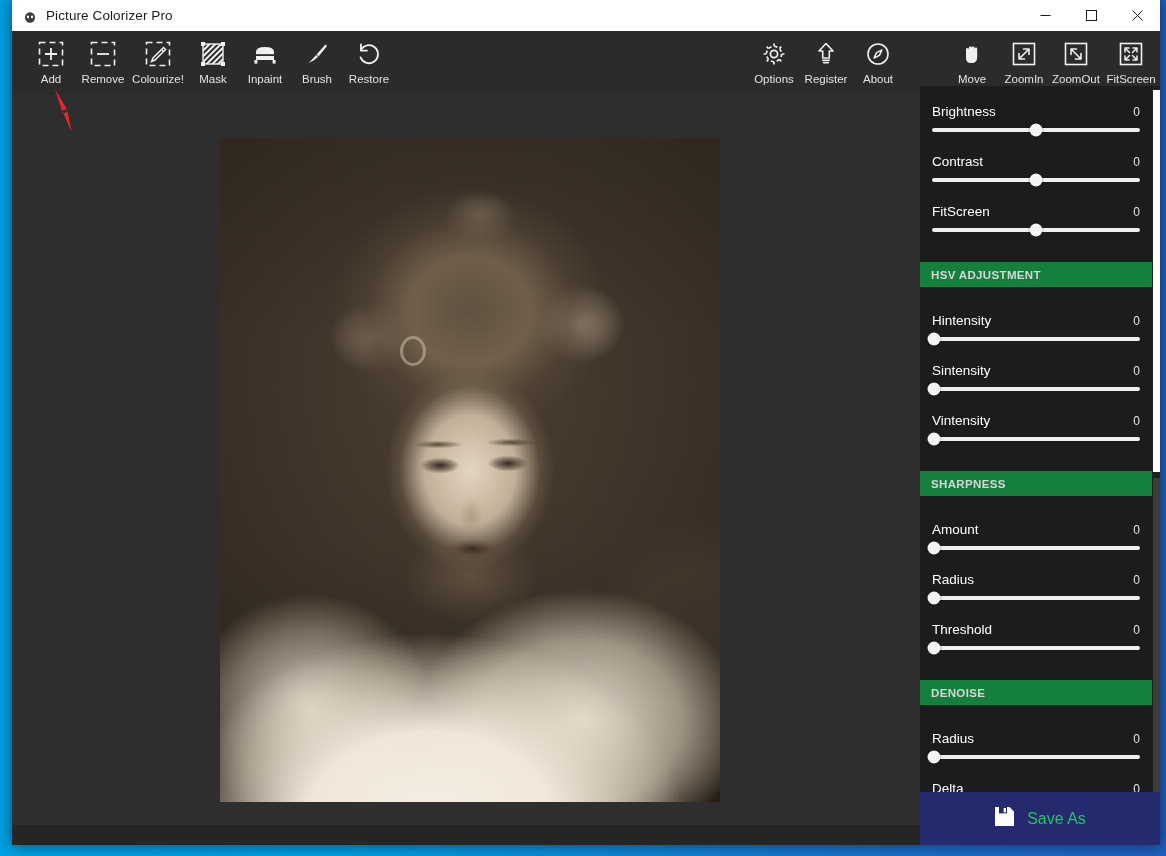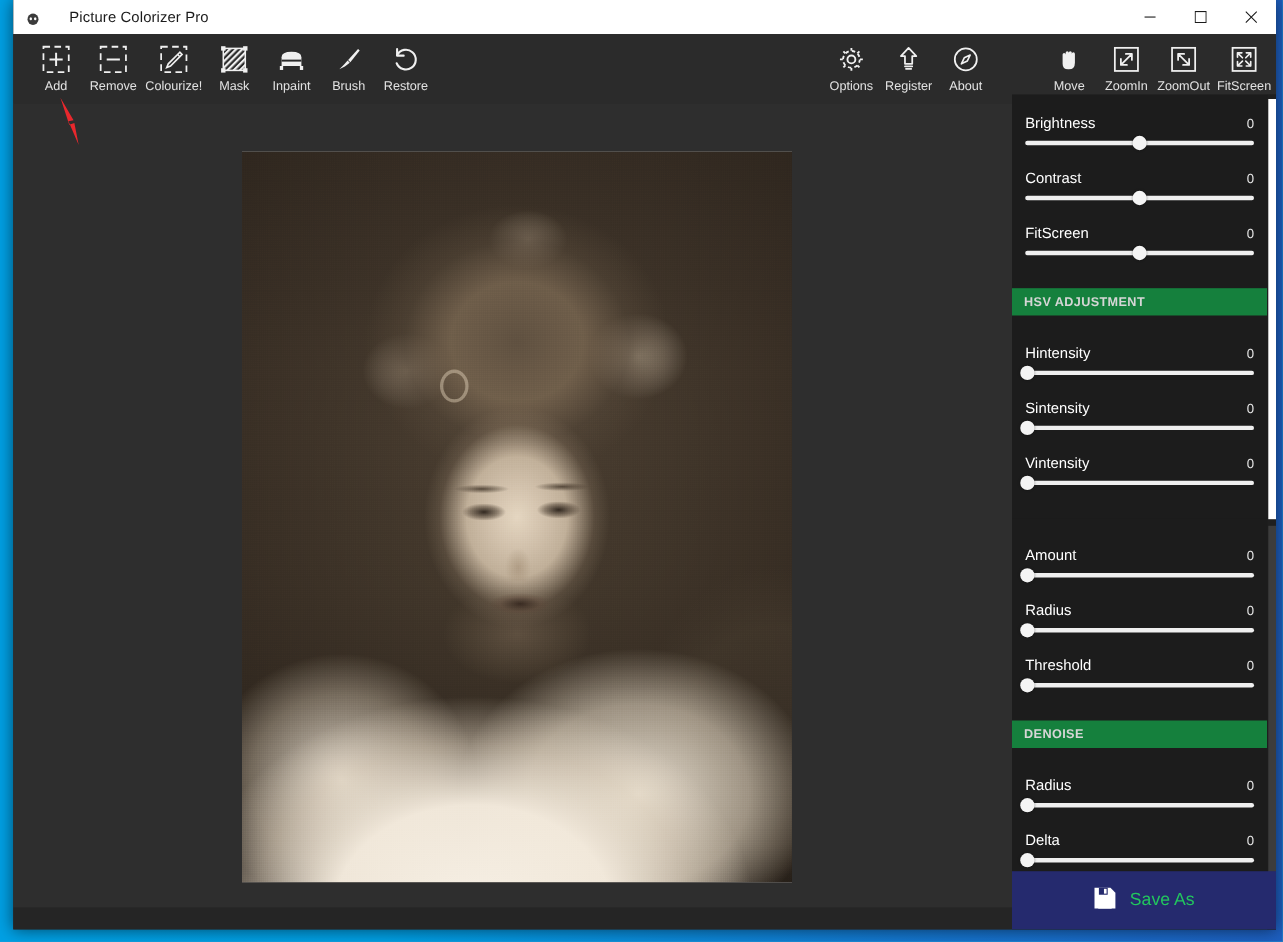--- a/index.html
+++ b/index.html
@@ -26,21 +26,21 @@
     box-shadow: 0 0 14px rgba(0,0,0,.55);
   }
 
   
   #titlebar {
     position: absolute; left:0; top:0;
     width: 1148px; height: 31px;
     background: #ffffff;
     display: flex; align-items: center;
   }
-  #titlebar-left { display:flex; align-items:center; padding-left:10px; gap:25px; }
+  #titlebar-left { display:flex; align-items:center; padding-left:10px; gap:8px; }
   #app-icon { width:16px; height:16px; position:relative; }
   #app-title {
     font-size: 13.5px; color: #1b1b1b;
     font-family: "Liberation Sans", sans-serif;
     letter-spacing: .1px;
   }
   #window-controls { margin-left:auto; display:flex; height:31px; }
   .wc-btn {
     width: 46px; height: 31px;
     display:flex; align-items:center; justify-content:center;
@@ -492,20 +492,21 @@
           <div class="slider-head">
             <span class="slider-name">Vintensity</span>
             <span class="slider-val">0</span>
           </div>
           <div class="track">
             <div class="thumb" style="left:1%"></div>
           </div>
         </div>
       </div>
 
+      <div class="sec-header">SHARPNESS</div>
       <div class="sec-body">
         <div class="slider-row">
           <div class="slider-head">
             <span class="slider-name">Amount</span>
             <span class="slider-val">0</span>
           </div>
           <div class="track">
             <div class="thumb" style="left:1%"></div>
           </div>
         </div>

